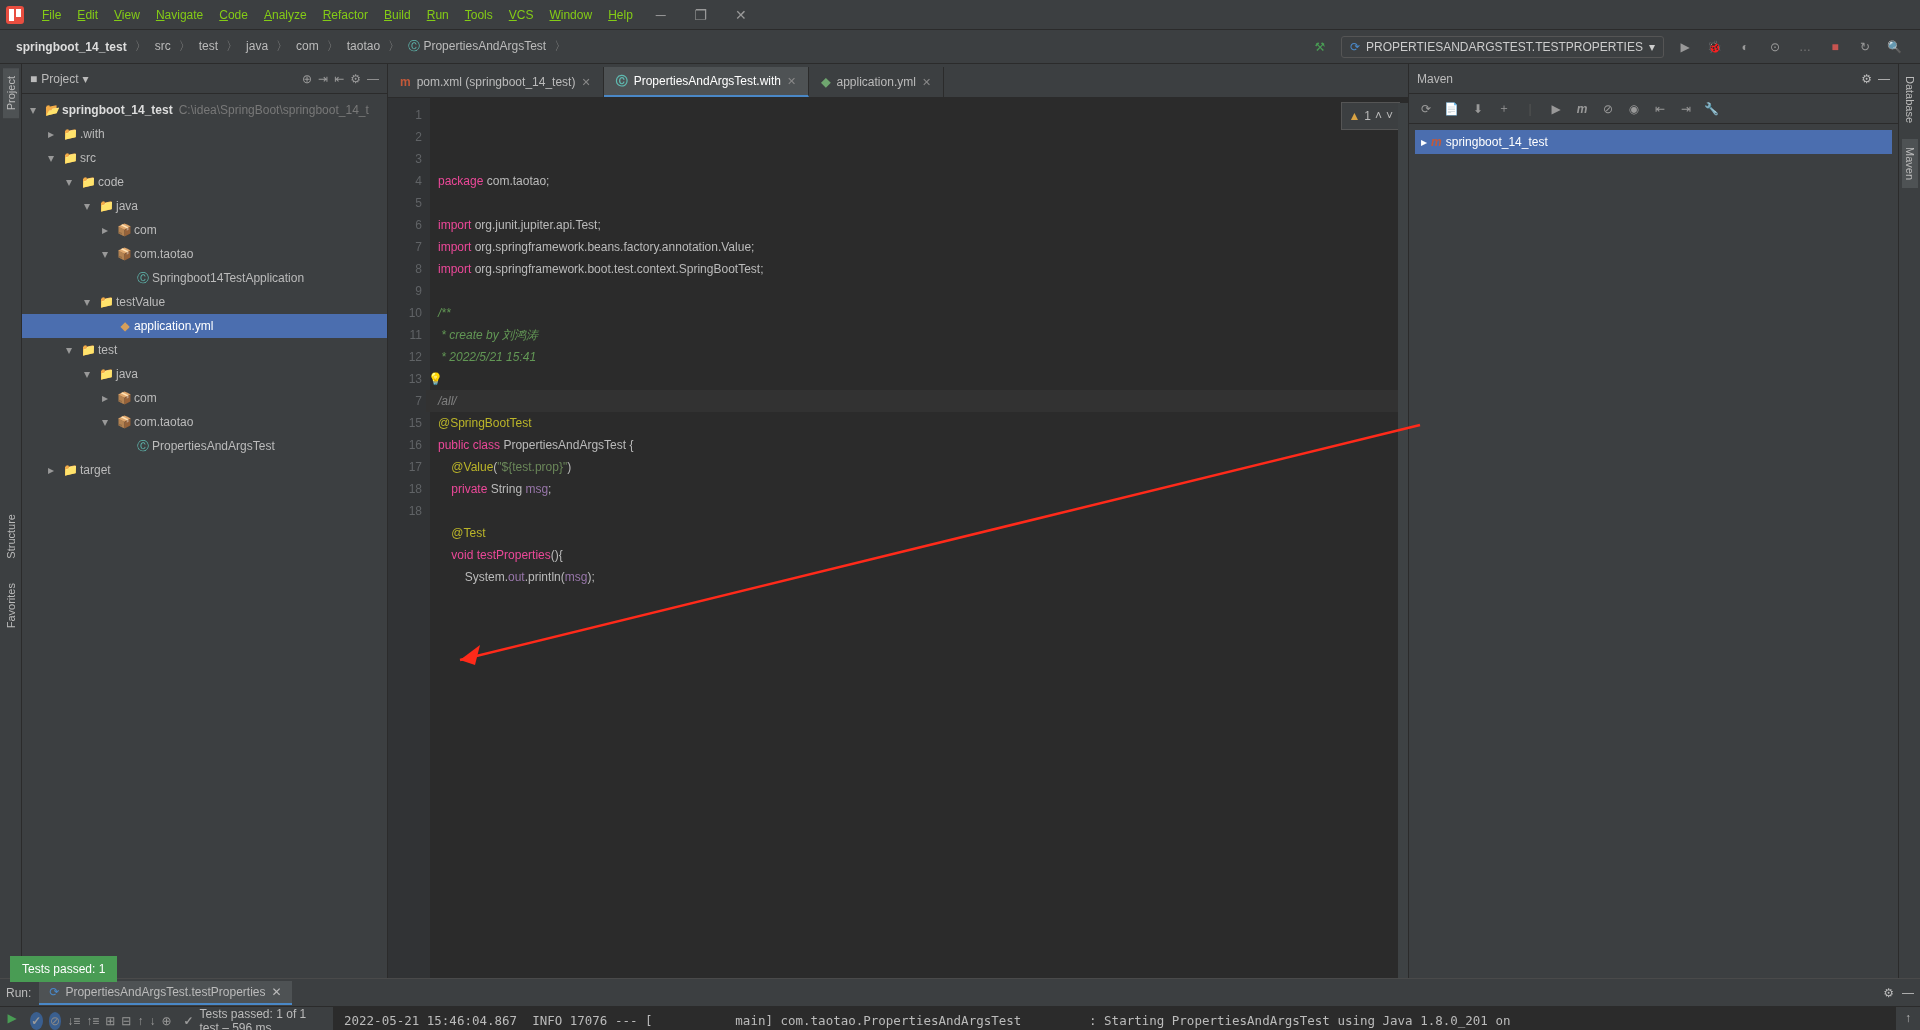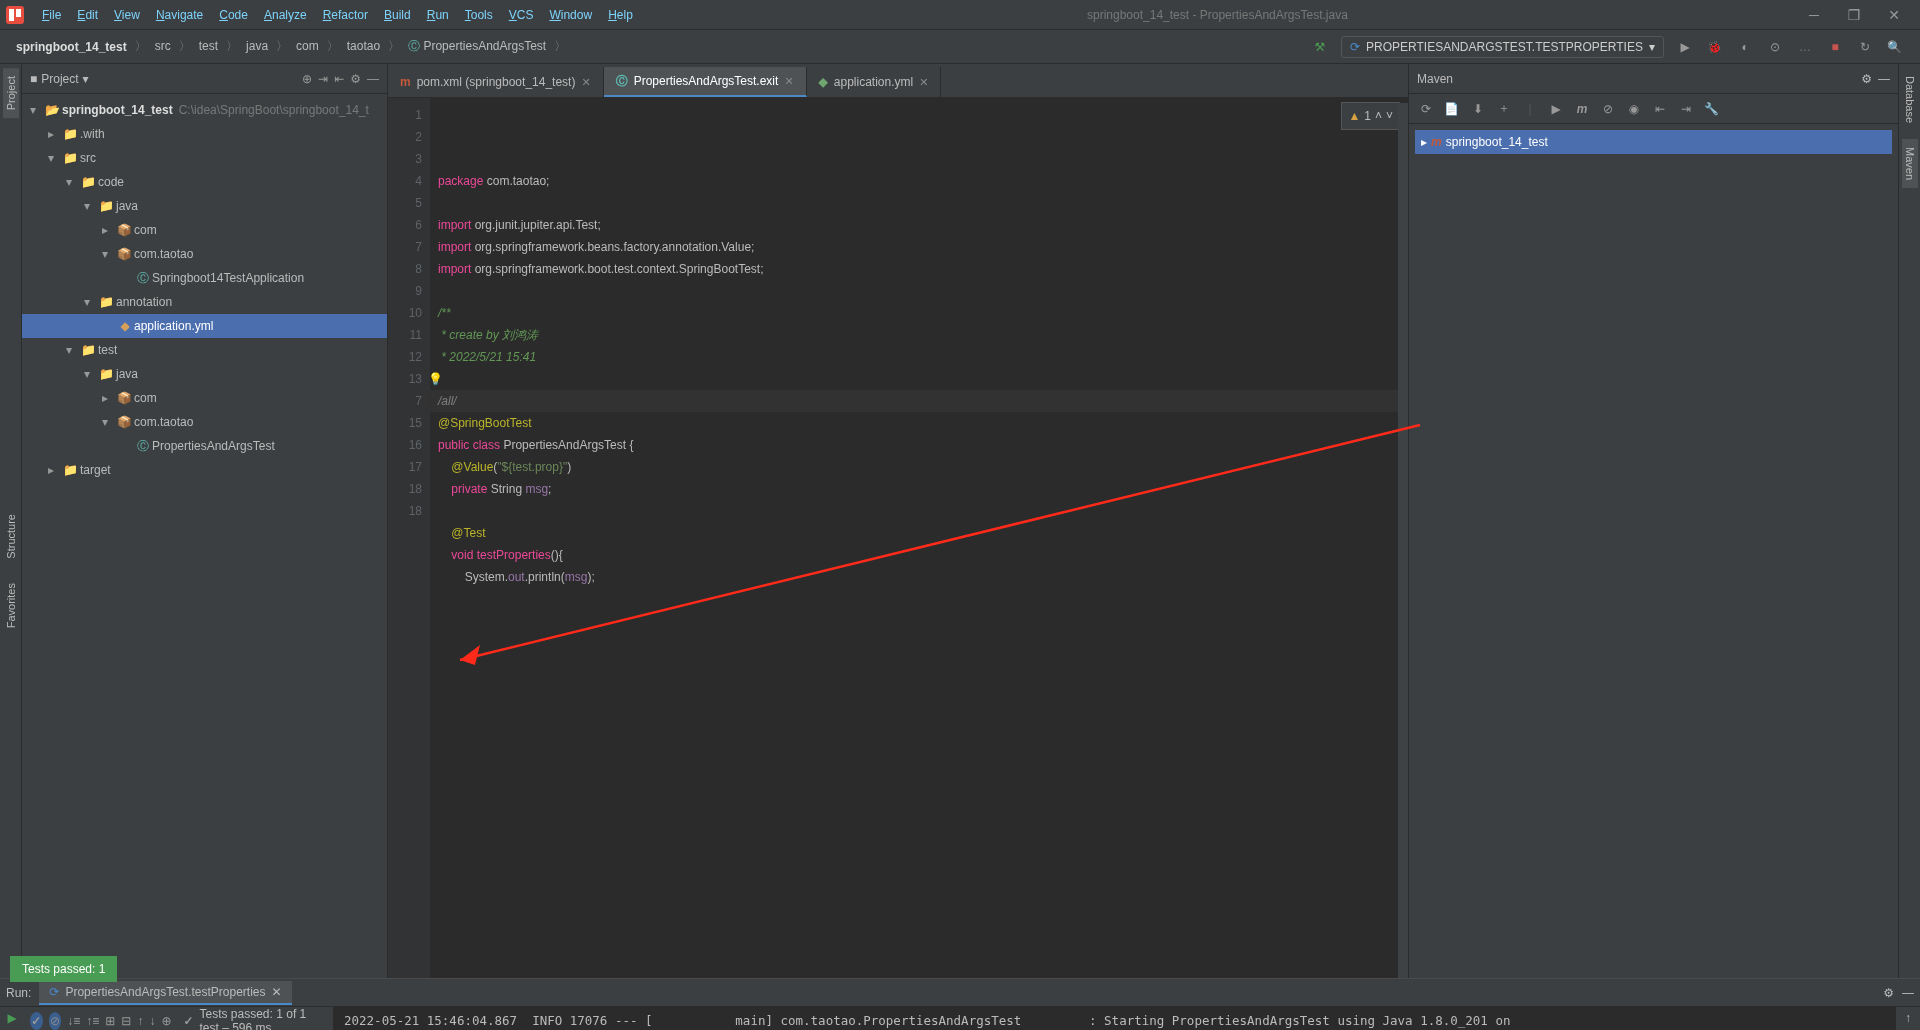--- a/index.html
+++ b/index.html
@@ -1,21 +1,21 @@
 <!DOCTYPE html>
 <html><head>
 <meta charset="utf-8">
 <style>
 *{margin:0;padding:0;box-sizing:border-box;font-family:"Segoe UI",Arial,sans-serif;font-size:12px;user-select:none}
 body{background:#2b2b2b;color:#bbb;width:1920px;height:1030px;overflow:hidden;position:relative}
 .menubar{height:30px;background:#3c3f41;display:flex;align-items:center;padding:0 6px;border-bottom:1px solid #2b2b2b}
 .menubar .logo{width:18px;height:18px;background:#e84e40;border-radius:3px;margin-right:10px;position:relative}
 .menubar .logo::before{content:"";position:absolute;left:3px;top:3px;width:5px;height:12px;background:#fff}
 .menubar .logo::after{content:"";position:absolute;right:3px;top:3px;width:5px;height:8px;background:#fff;border-bottom:4px solid #e84e40}
-.menubar .mi{padding:4px 8px;cursor:pointer;color:#7dd3fc}
+.menubar .mi{padding:4px 8px;cursor:pointer;color:#84cc16}
 .menubar .mi u{text-decoration:underline}
 .menubar .title{flex:1;text-align:center;color:#777}
 .menubar .winbtn{width:40px;text-align:center;font-size:14px;color:#999;cursor:pointer}
 .navbar{height:34px;background:#3c3f41;display:flex;align-items:center;padding:0 10px;border-bottom:1px solid #2b2b2b}
 .crumb{color:#bbb;padding:2px 6px;cursor:pointer}
 .crumb strong{color:#ddd;font-weight:bold}
 .chev{color:#888;padding:0 2px}
 .navbar .spacer{flex:1}
 .navbar .tbtn{width:24px;height:24px;margin:0 3px;display:flex;align-items:center;justify-content:center;cursor:pointer;color:#999}
 .run-select{background:#3c3f41;border:1px solid #555;padding:3px 8px;color:#ccc;display:flex;align-items:center;gap:6px;border-radius:3px;margin:0 6px}
@@ -86,21 +86,20 @@
 .tests-toast{position:absolute;left:10px;bottom:48px;background:#499c54;color:#fff;padding:6px 12px;font-size:12px}
 .check{color:#499c54;font-weight:bold}
 .arrow-annot{position:absolute;pointer-events:none;z-index:100}
 </style>
 </head>
 <body>
 
 <div class="menubar">
   <div class="logo"></div>
   <div id="menu-items"><span class="mi"><u>F</u>ile</span><span class="mi"><u>E</u>dit</span><span class="mi"><u>V</u>iew</span><span class="mi"><u>N</u>avigate</span><span class="mi"><u>C</u>ode</span><span class="mi"><u>A</u>nalyze</span><span class="mi"><u>R</u>efactor</span><span class="mi"><u>B</u>uild</span><span class="mi"><u>R</u>un</span><span class="mi"><u>T</u>ools</span><span class="mi"><u>V</u>CS</span><span class="mi"><u>W</u>indow</span><span class="mi"><u>H</u>elp</span></div>
-  <div class="title">springboot_14_test - PropertiesAndArgsTest.java</div>
   <div class="winbtn">─</div>
   <div class="winbtn">❐</div>
   <div class="winbtn">✕</div>
 </div>
 
 <div class="navbar">
   <span class="crumb"><strong>springboot_14_test</strong></span>
   <span class="chev">〉</span>
   <span id="crumbs"><span class="crumb">src</span><span class="chev">〉</span><span class="crumb">test</span><span class="chev">〉</span><span class="crumb">java</span><span class="chev">〉</span><span class="crumb">com</span><span class="chev">〉</span><span class="crumb">taotao</span><span class="chev">〉</span><span class="crumb"><span style="color:#5fb8af">Ⓒ</span> PropertiesAndArgsTest</span><span class="chev">〉</span></span>
   <div class="spacer"></div>
@@ -181,21 +180,21 @@
             <span>com.taotao</span>
           </div>
           <div class="node" style="padding-left: 98px;">
             <span class="arrow"></span>
             <span class="ic file-teal">Ⓒ</span>
             <span>Springboot14TestApplication</span>
           </div>
           <div class="node" style="padding-left: 62px;">
             <span class="arrow">▾</span>
             <span class="ic fold-orange">📁</span>
-            <span>annotation</span>
+            <span>testValue</span>
           </div>
           <div class="node selected" style="padding-left: 80px;">
             <span class="arrow"></span>
             <span class="ic file-orange">◆</span>
             <span>application.yml</span>
           </div>
           <div class="node" style="padding-left: 44px;">
             <span class="arrow">▾</span>
             <span class="ic fold-gray">📁</span>
             <span>test</span>
@@ -231,21 +230,21 @@
 
   <div class="editor-area">
     <div class="tabs" id="tabs">
         <div class="tab">
           <span style="color:#c2593a;font-weight:bold">m</span>
           <span>pom.xml (springboot_14_test)</span>
           <span class="close">✕</span>
         </div>
         <div class="tab active">
           <span style="color:#5fb8af;font-weight:bold">Ⓒ</span>
-          <span>PropertiesAndArgsTest.exit</span>
+          <span>PropertiesAndArgsTest.with</span>
           <span class="close">✕</span>
         </div>
         <div class="tab">
           <span style="color:#6fa66f;font-weight:bold">◆</span>
           <span>application.yml</span>
           <span class="close">✕</span>
         </div>
       </div>
     <div class="editor">
       <div class="gutter" id="gutter">

